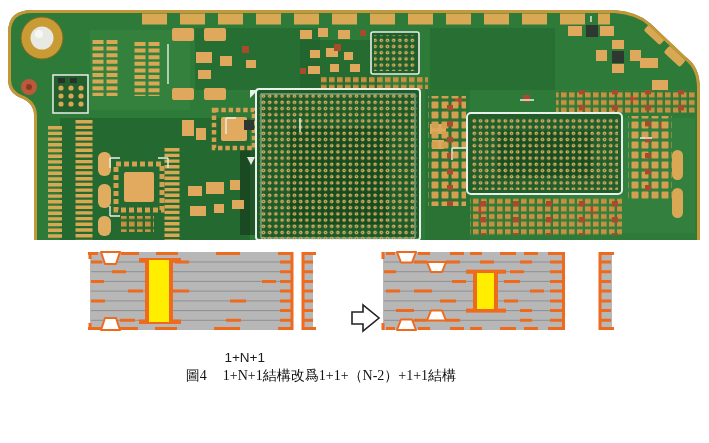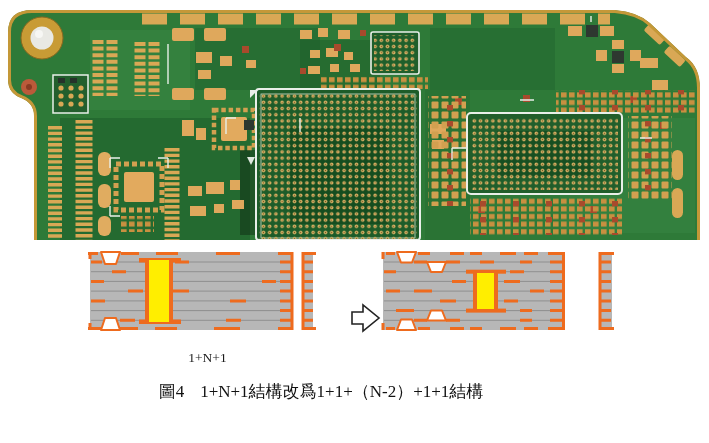--- a/index.html
+++ b/index.html
@@ -1,25 +1,25 @@
 <!DOCTYPE html>
 <html><head>
 <meta charset="utf-8">
 <style>
   html,body{margin:0;padding:0;background:#ffffff;}
   .page{position:relative;width:709px;height:443px;background:#ffffff;overflow:hidden;
         font-family:"Liberation Serif","DejaVu Serif",serif;}
   .pcb-svg{position:absolute;left:0;top:0;}
   .stack-svg{position:absolute;left:0;top:243px;}
-  .diag-label{position:absolute;top:350px;font-size:13.5px;color:#1a1a1a;text-align:center;
-        font-family:Liberation Serif, serif;}
+  .diag-label{position:absolute;top:350px;font-size:13.5px;color:#1a1a1a;text-align:right;
+        font-family:Liberation Sans, sans-serif;}
   .diag-label.left{left:150px;width:115px;}
   .diag-label.right{left:390px;width:220px;}
-  .caption{position:absolute;top:380px;left:0;width:642px;text-align:center;
-        font-size:17px;color:#111;}
+  .caption{position:absolute;top:367px;left:0;width:642px;text-align:center;
+        font-size:14px;color:#111;}
   .caption .cap-num{margin-right:16px;}
 </style>
 </head>
 <body>
 
 <div class="page">
 
   <svg class="pcb-svg" width="709" height="240" viewBox="0 0 709 240">
     <defs>
       <clipPath id="boardClip">

